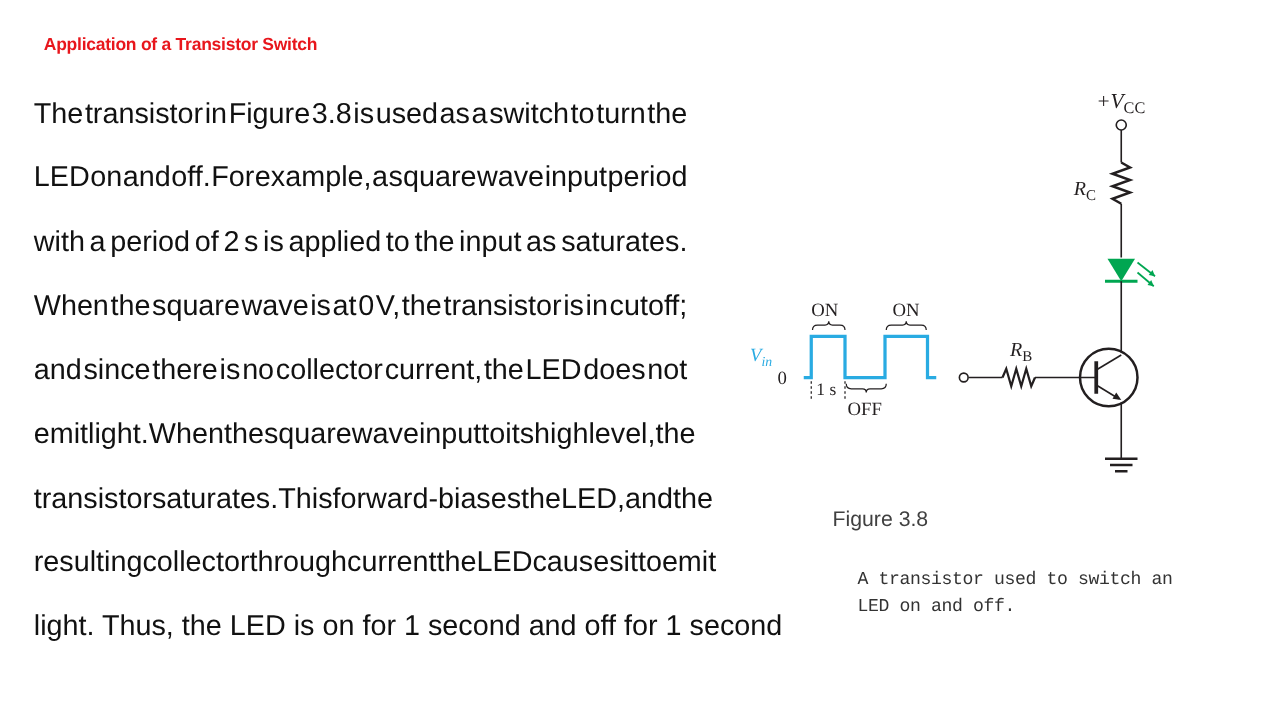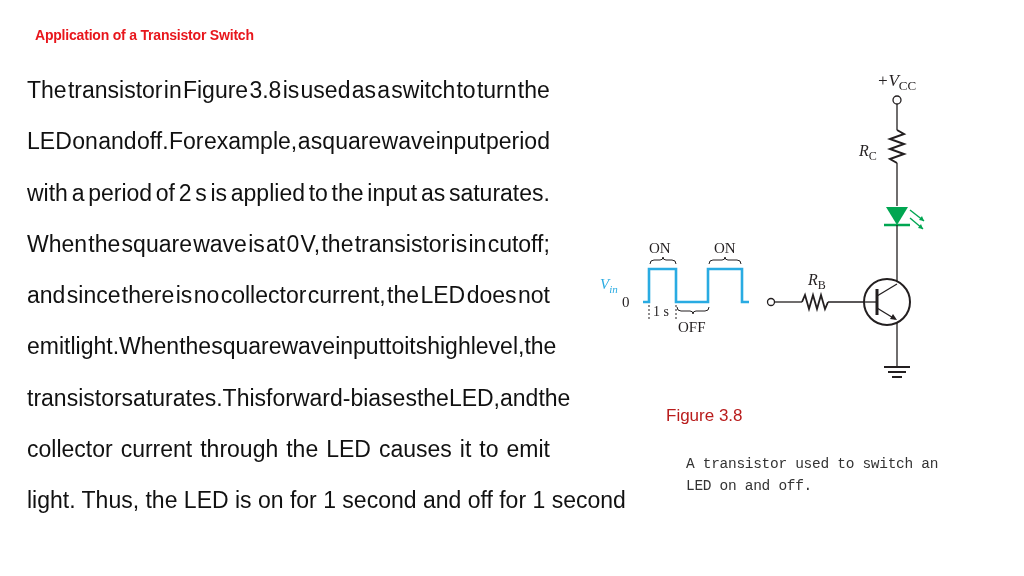--- a/index.html
+++ b/index.html
@@ -3,21 +3,21 @@
 <meta charset="utf-8">
 <style>
   html, body { margin:0; padding:0; background:#ffffff; }
   body { width:1024px; height:576px; position:relative; overflow:hidden; font-family:"Liberation Sans", sans-serif; }
   .title { position:absolute; left:35px; top:27px; font-size:14px; font-weight:bold; color:#e8161c; letter-spacing:-0.2px; white-space:nowrap; }
   .para { position:absolute; left:27px; top:78px; width:523px; }
   .line { height:51.3px; line-height:24px; font-size:23px; color:#111; text-align:justify; text-align-last:justify; white-space:nowrap; display:flex; justify-content:space-between; }
   .line.last { justify-content:flex-start; }
   .line span.w { display:inline-block; }
   .figure { position:absolute; left:590px; top:67px; width:340px; height:340px; }
-  .fig-label { position:absolute; left:666px; top:406px; font-size:17px; color:#b91c1c; white-space:nowrap; }
+  .fig-label { position:absolute; left:666px; top:406px; font-size:17px; color:#404040; white-space:nowrap; }
   .caption { position:absolute; left:686px; top:453px; width:260px; font-size:14.5px; line-height:22px; color:#333; font-family:Liberation Mono, monospace; letter-spacing:-0.3px; }
   svg text { font-family:"Liberation Serif", serif; }
 </style>
 </head>
 <body>
 
 <div class="title">Application of a Transistor Switch</div>
 
 <div class="para" id="para">
     <div class="line">
@@ -109,23 +109,24 @@
       <span class="w">transistor</span>
       <span class="w">saturates.</span>
       <span class="w">This</span>
       <span class="w">forward-biases</span>
       <span class="w">the</span>
       <span class="w">LED,</span>
       <span class="w">and</span>
       <span class="w">the</span>
     </div>
     <div class="line">
+      <span class="w">resulting</span>
       <span class="w">collector</span>
+      <span class="w">through</span>
       <span class="w">current</span>
-      <span class="w">through</span>
       <span class="w">the</span>
       <span class="w">LED</span>
       <span class="w">causes</span>
       <span class="w">it</span>
       <span class="w">to</span>
       <span class="w">emit</span>
     </div>
     <div class="line last">light. Thus, the LED is on for 1 second and off for 1 second</div>
   </div>
 

